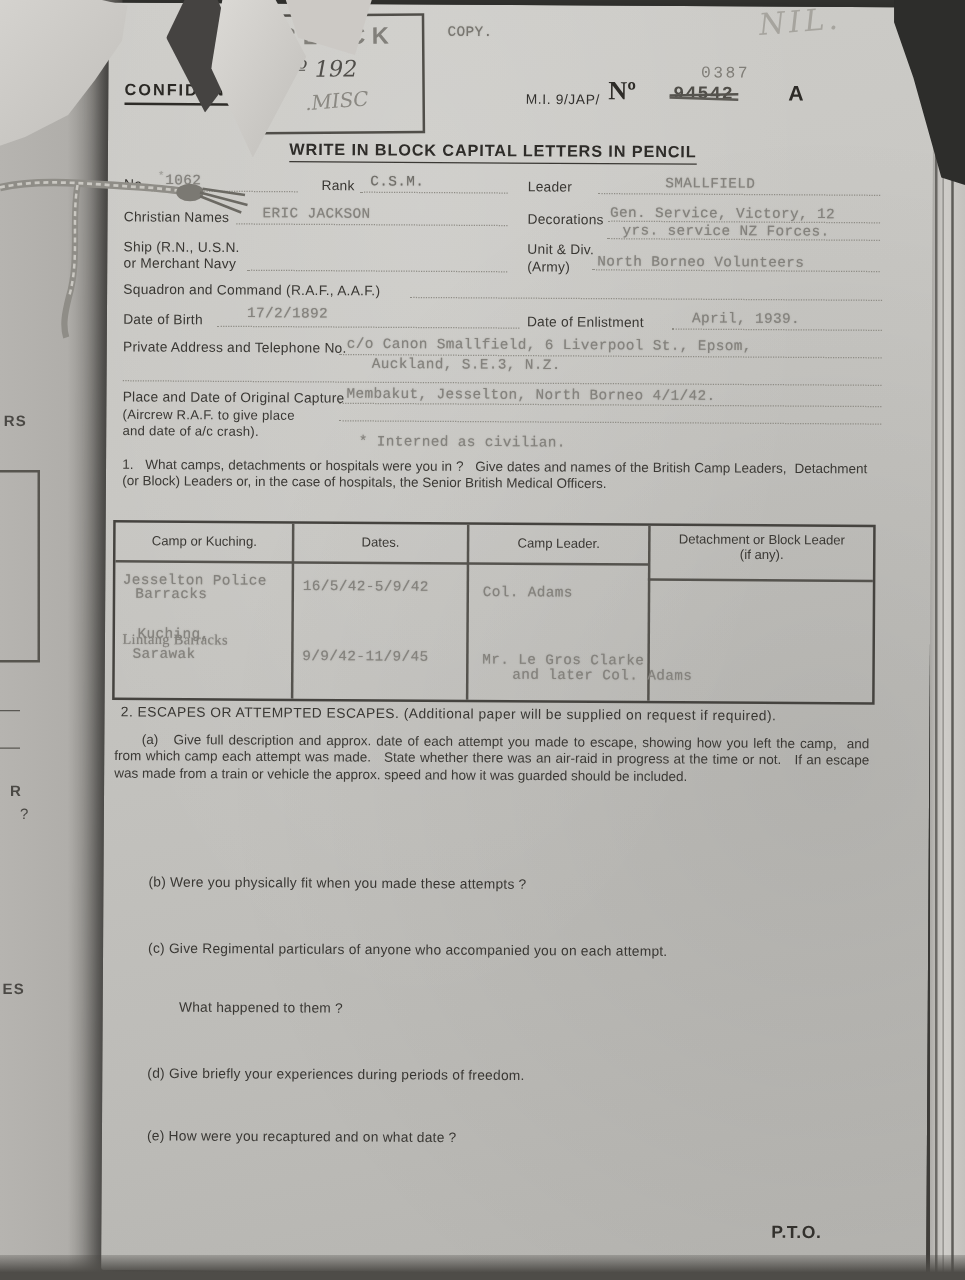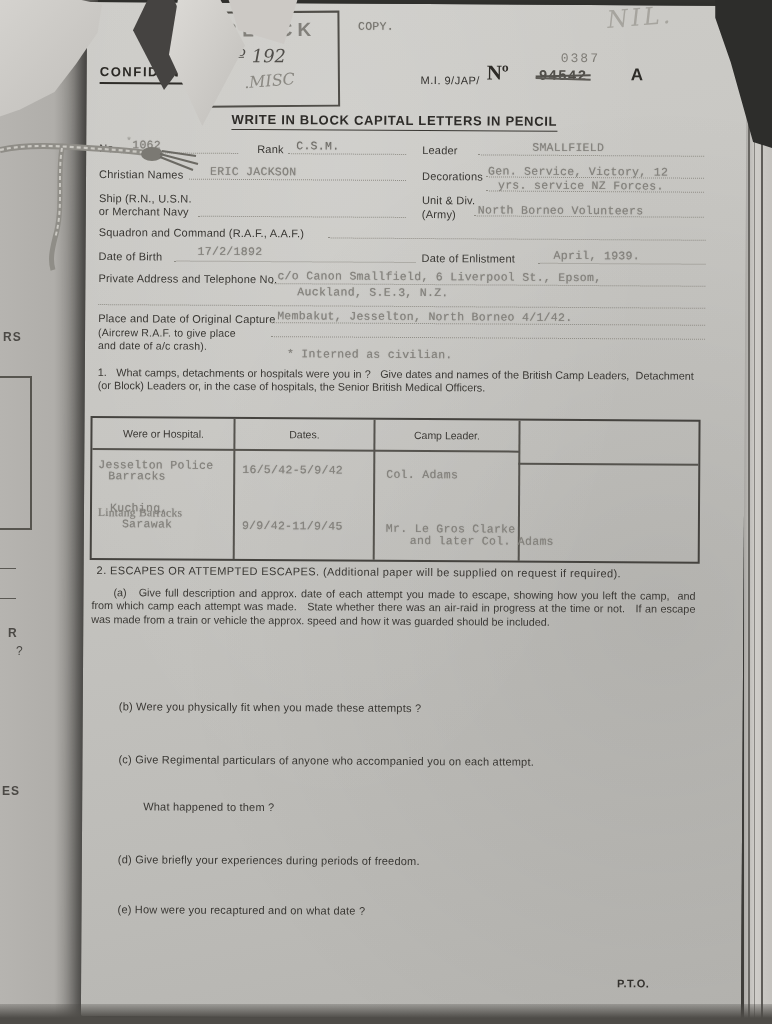--- a/index.html
+++ b/index.html
@@ -73,21 +73,21 @@
   .struck::before { content:""; position:absolute; left:-3px; right:-3px; top:45%; height:2px;
     background:#55534e; transform:rotate(-1.5deg); }
   .struck::after { content:""; position:absolute; left:-3px; right:-3px; top:62%; height:1.5px;
     background:#5d5b56; transform:rotate(1.5deg); }
   .series-a { position:absolute; left:544px; top:60px; font-size:17px; font-weight:bold; color:#2d2b27; }
 
   
   .camps { position:absolute; left:6px; top:414px; width:606px; height:140px; border:2px solid #45433f; }
   .tline { position:absolute; background:#55534e; }
   .th { position:absolute; font-size:10.5px; color:#3b3935; text-align:center; }
-  .pto { position:absolute; left:536px; top:972px; font-size:11px; font-weight:bold;
+  .pto { position:absolute; left:536px; top:972px; font-size:14px; font-weight:bold;
     letter-spacing:.5px; color:#33312d; }
 </style>
 </head>
 <body>
 
 <div class="underpage-left">
   <div class="frag" style="left:3px;top:330px;">RS</div>
   <div style="position:absolute;left:-38px;top:376px;width:66px;height:150px;border:2px solid #57554f;"></div>
   <div style="position:absolute;left:0;top:568px;width:16px;height:0;border-bottom:1.5px solid #5a5853;"></div>
   <div style="position:absolute;left:0;top:598px;width:16px;height:0;border-bottom:1.5px solid #5a5853;"></div>
@@ -177,32 +177,33 @@
 
   <div class="para" style="left:13px;top:364px;width:596px;">1.   What camps, detachments or hospitals were you in ?   Give dates and names of the British Camp Leaders,  Detachment (or Block) Leaders or, in the case of hospitals, the Senior British Medical Officers.</div>
 
   <div class="camps">
     <div class="tline" style="left:141px;top:0;width:1.5px;height:140px;"></div>
     <div class="tline" style="left:281px;top:0;width:1.5px;height:140px;"></div>
     <div class="tline" style="left:426px;top:0;width:1.5px;height:140px;"></div>
     <div class="tline" style="left:0;top:30px;width:427px;height:1.5px;"></div>
     <div class="tline" style="left:426px;top:42px;width:180px;height:1.5px;"></div>
 
-    <div class="th" style="left:8px;top:9px;width:126px;">Were or Hospital.</div>
+    <div class="th" style="left:8px;top:9px;width:126px;">Camp or Kuching.</div>
     <div class="th" style="left:152px;top:9px;width:120px;">Dates.</div>
     <div class="th" style="left:292px;top:9px;width:125px;">Camp Leader.</div>
+    <div class="th" style="left:446px;top:5px;width:142px;">Detachment or Block Leader (if any).</div>
 
     <div class="typed" style="left:6px;top:40px;">Jesselton Police</div>
     <div class="typed" style="left:16px;top:51px;">Barracks</div>
     <div class="typed" style="left:150px;top:44px;text-align:center;">16/5/42-5/9/42</div>
     <div class="typed" style="left:294px;top:48px;">Col. Adams</div>
 
     <div class="typed" style="left:6px;top:88px;font-family:Liberation Serif, serif;">Lintang Barracks</div>
     <div class="typed" style="left:18px;top:83px;">Kuching,</div>
-    <div class="typed" style="left:14px;top:99px;margin-left:16px;">Sarawak</div>
+    <div class="typed" style="left:14px;top:99px;">Sarawak</div>
     <div class="typed" style="left:150px;top:100px;">9/9/42-11/9/45</div>
     <div class="typed" style="left:294px;top:102px;">Mr. Le Gros Clarke</div>
     <div class="typed" style="left:306px;top:114px;margin-left:12px;">and later Col. Adams</div>
   </div>
 
   <div class="lbl" style="left:13px;top:562px;letter-spacing:.4px;">2.   ESCAPES OR ATTEMPTED ESCAPES.   (Additional paper will be supplied on request if required).</div>
   <div class="para" style="left:8px;top:584px;width:604px;text-indent:22px;">(a)   Give full description and approx. date of each attempt you made to escape, showing how you left the camp,  and from which camp each attempt was made.   State whether there was an air-raid in progress at the time or not.   If an escape was made from a train or vehicle the approx. speed and how it was guarded should be included.</div>
   <div class="lbl" style="left:36px;top:698px;">(b)   Were you physically fit when you made these attempts ?</div>
   <div class="lbl" style="left:36px;top:751px;">(c)   Give Regimental particulars of anyone who accompanied you on each attempt.</div>
   <div class="lbl" style="left:61px;top:798px;">What happened to them ?</div>

